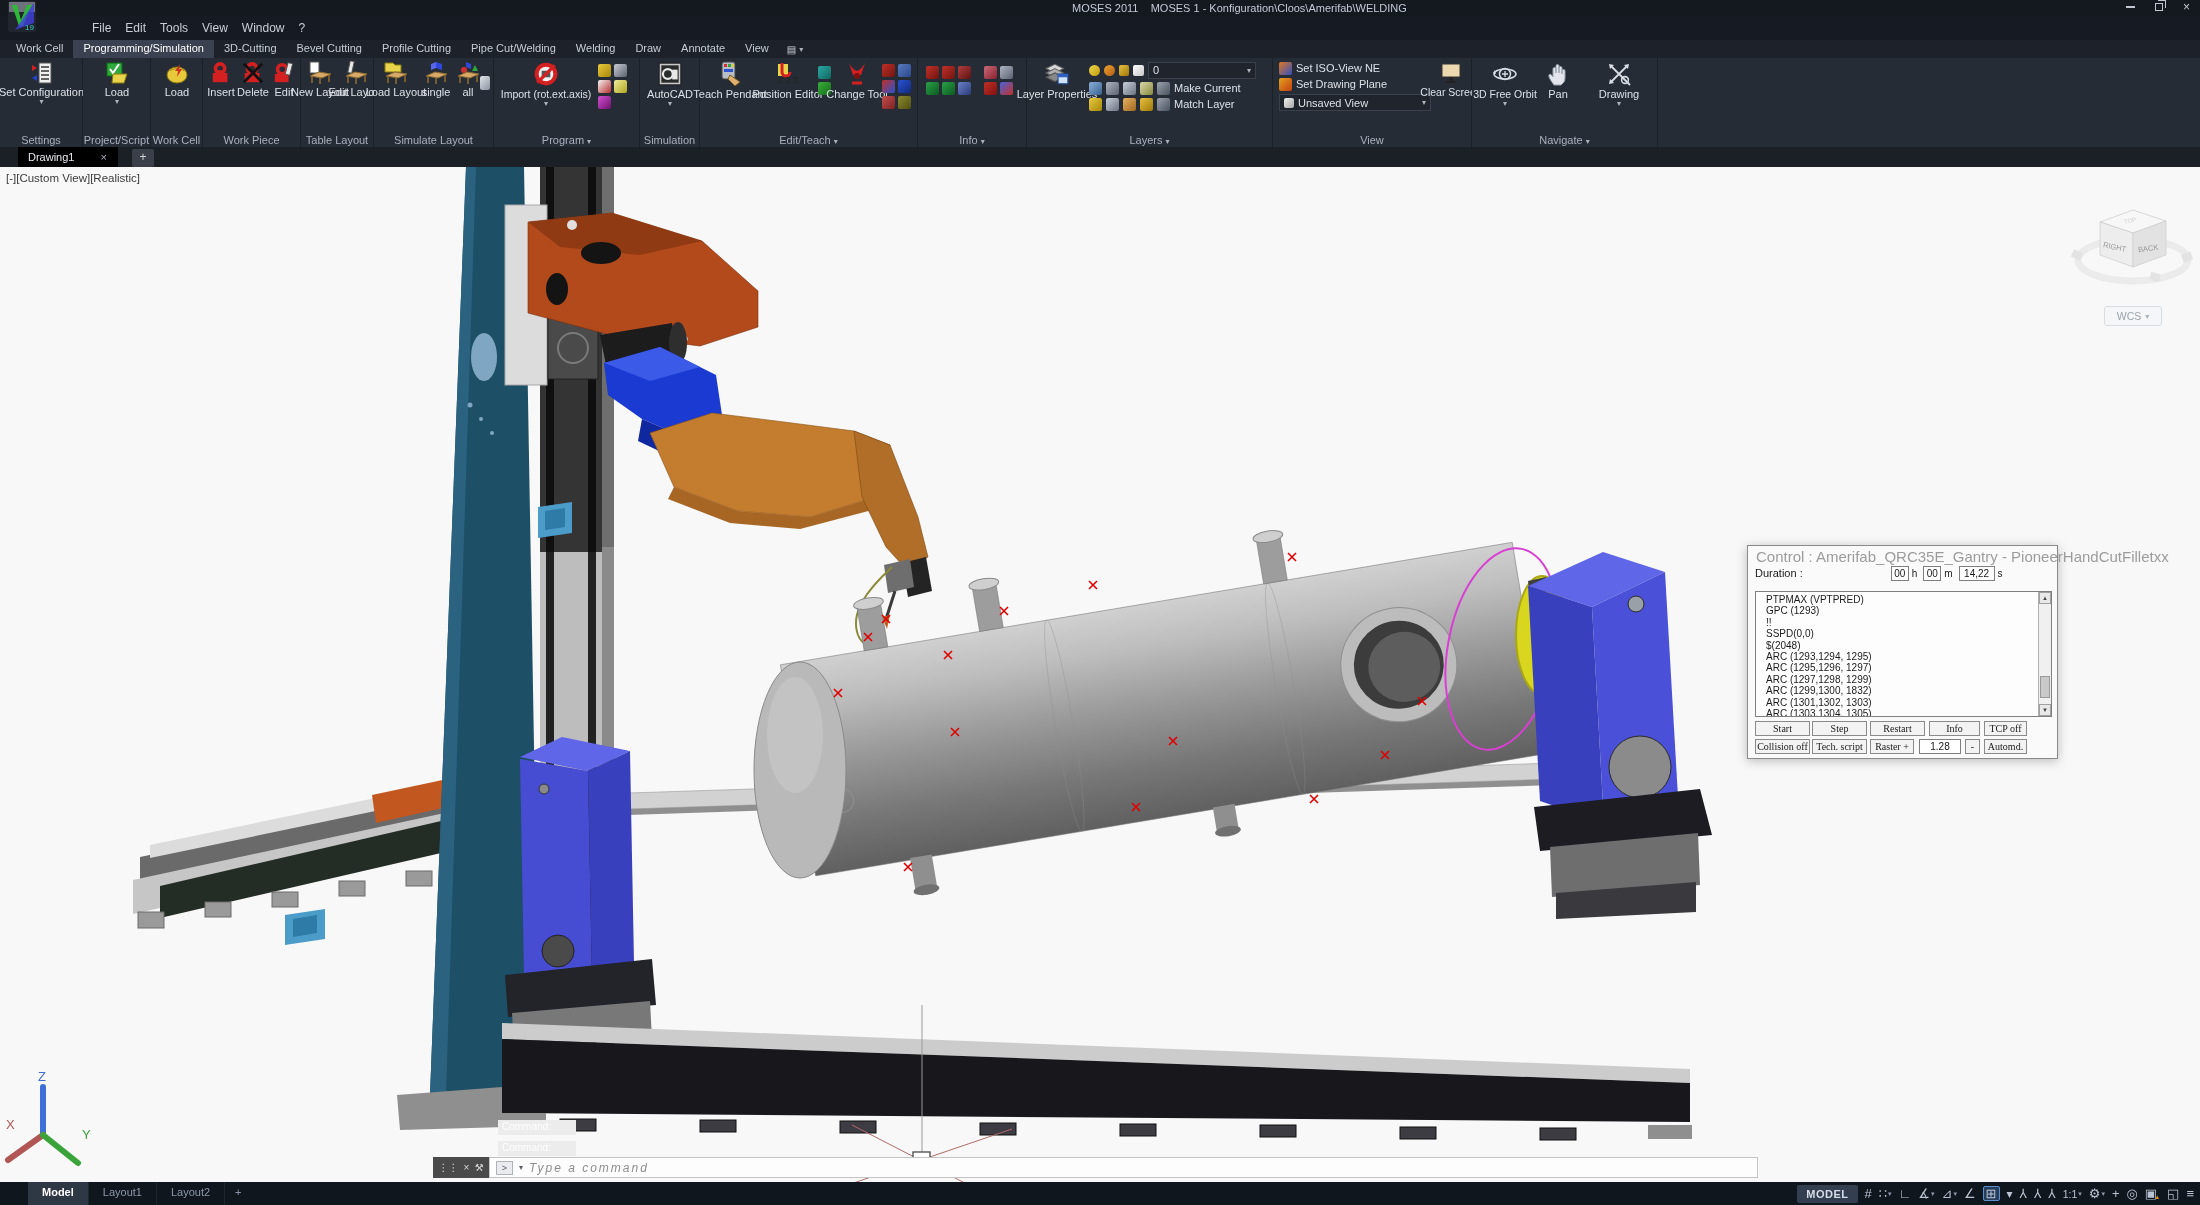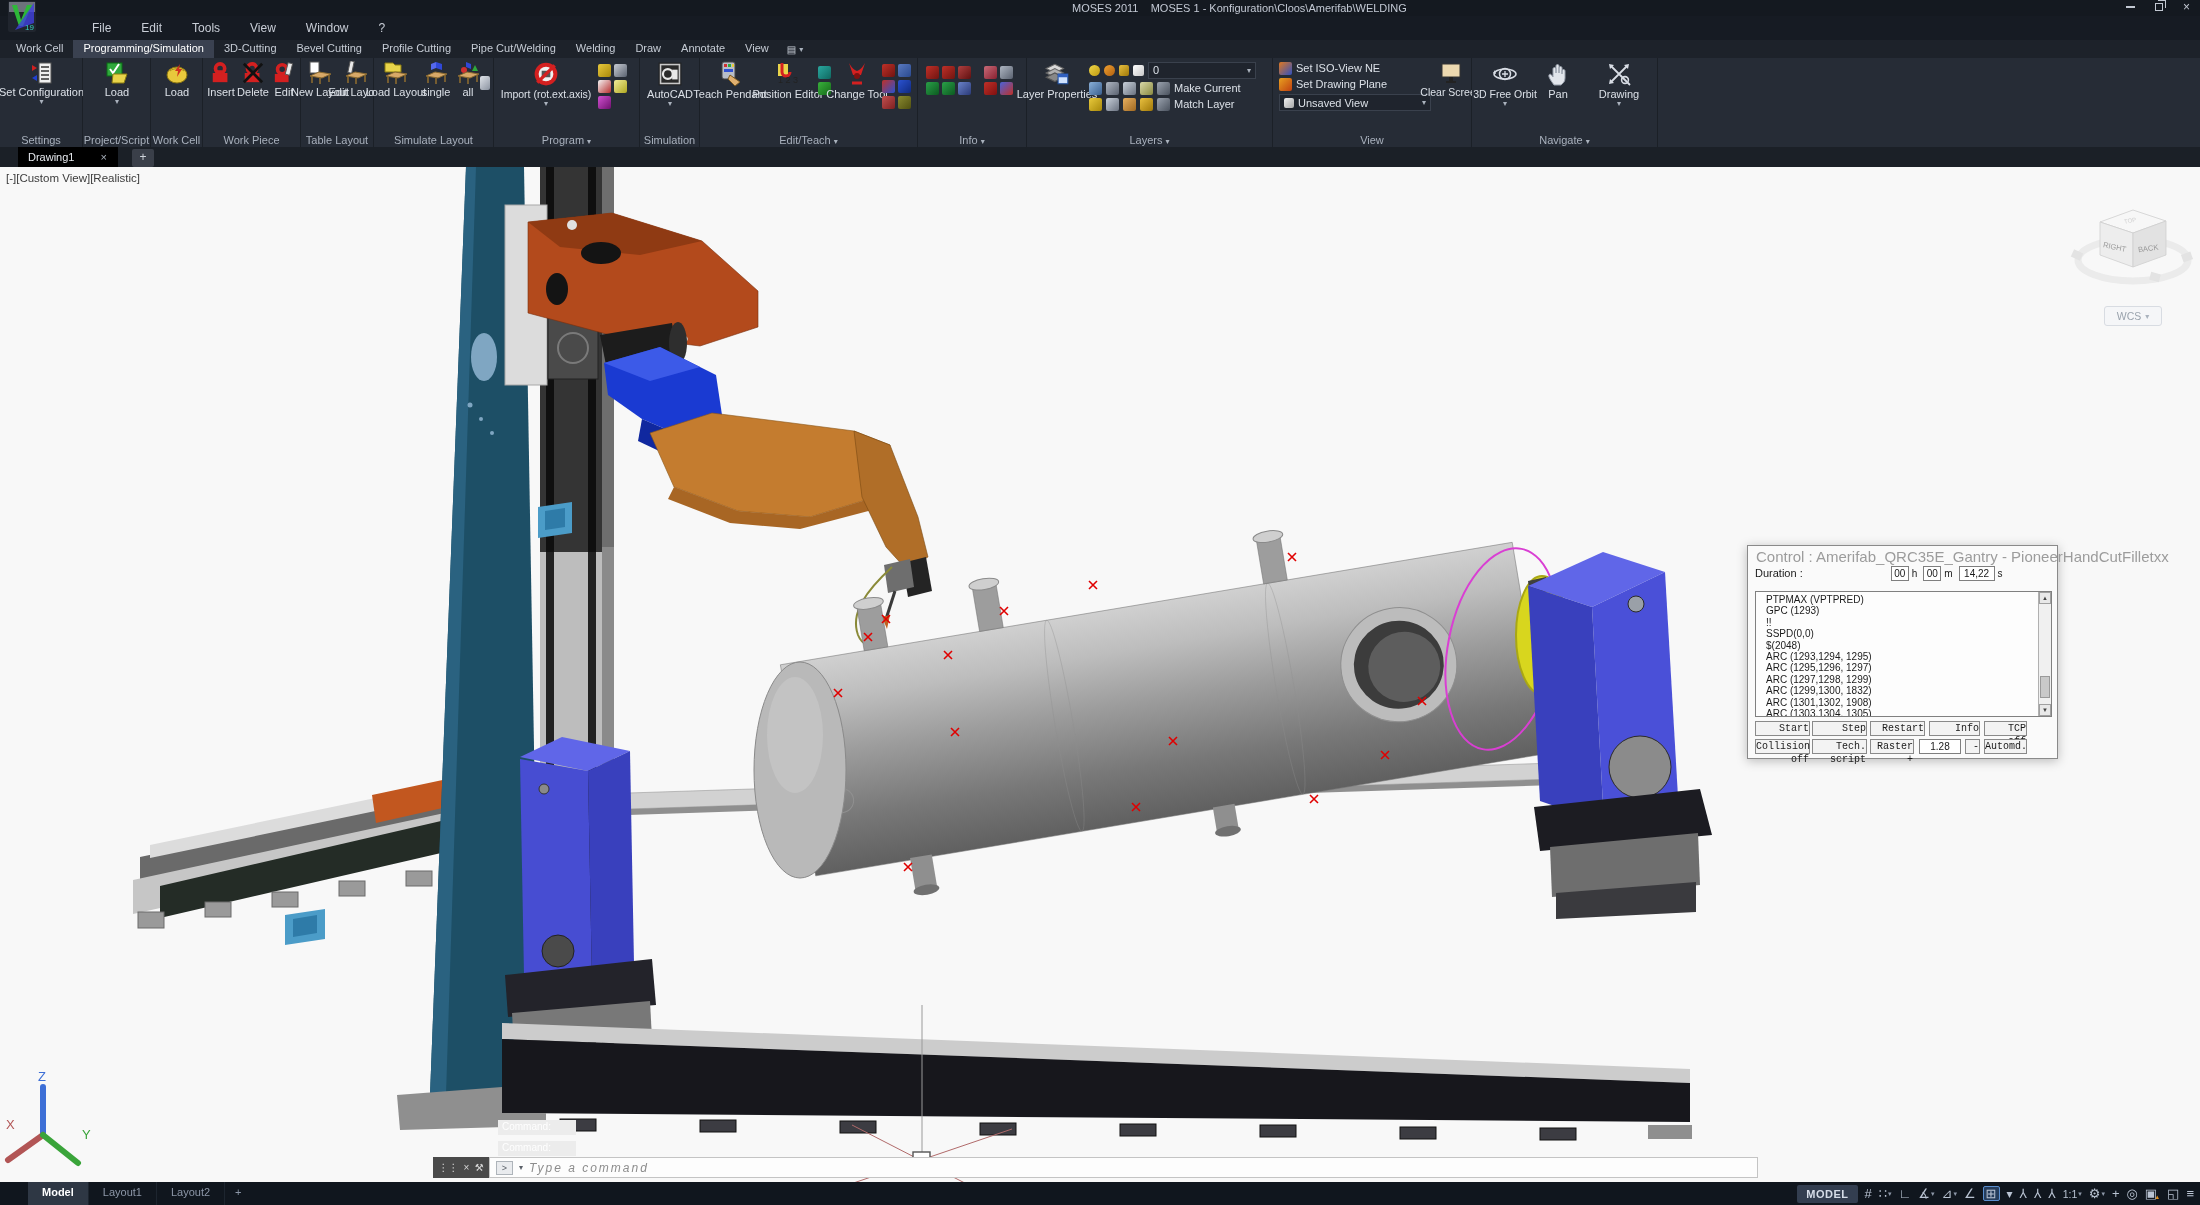--- a/index.html
+++ b/index.html
@@ -11,21 +11,21 @@
   #titletext{left:1072px;top:2px;font-size:11px;color:#c3c9d4;white-space:nowrap}
   #appbtns{right:10px;top:2px;display:flex;gap:20px;align-items:center;color:#c2c8d2}
   #docbtns{right:8px;top:19px;display:flex;gap:13px;align-items:center;color:#9aa2ae;font-size:10px}
   .minbar{display:inline-block;width:9px;height:2px;background:#c2c8d2}
   .minbar.sm{width:7px;background:#9aa2ae}
   .rest{display:inline-block;width:8px;height:8px;border:1px solid #c2c8d2;position:relative}
   .rest.sm{width:7px;height:7px;border-color:#9aa2ae}
   .rest::before{content:"";position:absolute;left:2px;top:-4px;width:7px;height:7px;border:1px solid;border-color:inherit;border-bottom:none;border-left:none}
   .xglyph{font-size:12px;line-height:10px}
   #logo{left:8px;top:1px;width:30px;height:33px;z-index:5}
-  #menubar{left:0;top:16px;width:2200px;height:24px;background:#161b23;display:flex;align-items:center;gap:30px;padding-left:92px;font-size:12px;color:#c9ced7}
+  #menubar{left:0;top:16px;width:2200px;height:24px;background:#161b23;display:flex;align-items:center;gap:14px;padding-left:92px;font-size:12px;color:#c9ced7}
   #qacaret{left:84px;top:21px;font-size:8px;color:#aab2bd;border-top:2px solid #aab2bd;line-height:9px;padding-top:1px}
   #ribtabs{left:0;top:40px;width:2200px;height:18px;background:#1d222a;display:flex;align-items:stretch;padding-left:6px;font-size:11px;color:#c6ccd5}
   .rtab{padding:2px 10px 0 10px;white-space:nowrap;cursor:default}
   .rtab.active{background:#3a4150;color:#fff}
   #ribextra{display:flex;align-items:center;gap:3px;padding:0 8px;color:#c6ccd5;font-size:10px}
   
   #ribbon{left:0;top:58px;width:2200px;height:89px;background:#262c36}
   .grp{position:absolute;top:0;height:89px;border-right:1px solid #1b2027;background:#262c36}
   .glbl{position:absolute;bottom:1px;left:0;right:0;text-align:center;font-size:11px;color:#a9b1bd;white-space:nowrap}
   .glbl .caret{font-size:8px}
@@ -58,21 +58,21 @@
   #cmdtext{font-style:italic;color:#8d8d8d;font-size:12px;letter-spacing:2px}
   
   #dlg{left:1747px;top:545px;width:311px;height:214px;background:#fafafa;border:1px solid #8a8a8a;box-shadow:0 2px 10px rgba(0,0,0,.25);z-index:6;color:#1a1a1a}
   #dlgtitle{height:18px;font-size:15px;color:#9c9c9c;padding:2px 8px 0;white-space:nowrap}
   #dlgdur{position:absolute;left:7px;right:7px;top:17px;height:20px;font-size:11px;display:flex;align-items:center}
   .durbox{border:1px solid #7f7f7f;background:#fff;height:15px;font-size:10px;text-align:center;line-height:14px}
   #dlglist{position:absolute;left:7px;top:45px;width:297px;height:126px;border:1px solid #808080;background:#fdfdfd;font-size:10px;line-height:11.4px;padding:2px 0 0 10px;overflow:hidden}
   #dlgscroll{position:absolute;right:0;top:0;bottom:0;width:13px;background:#f0f0f0;border-left:1px solid #b0b0b0}
   .sarr{position:absolute;left:0;width:12px;height:12px;background:#e8e8e8;border:1px solid #a0a0a0;font-size:6px;text-align:center;line-height:11px;color:#444}
   #sthumb{position:absolute;left:1px;top:68%;width:10px;height:22px;background:#c9c9c9;border:1px solid #9a9a9a}
-  .dbtn{position:absolute;height:15px;background:#f3f3f3;border:1px solid #8a8a8a;font-size:10px;text-align:right;line-height:13px;color:#1a1a1a;font-family:Liberation Mono, monospace}
+  .dbtn{position:absolute;height:15px;background:#f3f3f3;border:1px solid #8a8a8a;font-size:10px;text-align:center;line-height:13px;color:#1a1a1a;font-family:Liberation Serif, serif}
   #rfield{position:absolute;height:15px;background:#fff;border:1px solid #7f7f7f;font-size:10px;text-align:center;line-height:13px}
   
   #bottombar{left:0;top:1182px;width:2200px;height:23px;background:#10161e;display:flex;align-items:stretch;justify-content:space-between;z-index:5}
   #btabs{display:flex;align-items:stretch;padding-left:28px;font-size:11px;color:#8d97a8}
   .btab{padding:4px 14px 0;border-right:1px solid #1d252f}
   .btab.active{background:#2e3744;color:#fff;font-weight:bold}
   #btabplus{padding:4px 10px 0;color:#8d97a8}
   #stat{display:flex;align-items:center;gap:7px;padding-right:6px;color:#b9c3d2;font-size:12px}
   .sic{display:flex;align-items:center;gap:1px}
   .sic .g{font-size:13px;line-height:13px}
@@ -722,21 +722,21 @@
   <div id="dlglist">
     <div>PTPMAX (VPTPRED)</div>
     <div>GPC (1293)</div>
     <div>!!</div>
     <div>SSPD(0,0)</div>
     <div>$(2048)</div>
     <div>ARC (1293,1294, 1295)</div>
     <div>ARC (1295,1296, 1297)</div>
     <div>ARC (1297,1298, 1299)</div>
     <div>ARC (1299,1300, 1832)</div>
-    <div>ARC (1301,1302, 1908)</div>
+    <div>ARC (1301,1302, 1303)</div>
     <div>ARC (1303,1304, 1305)</div>
     <div id="dlgscroll">
       <span class="sarr" style="top:0">▲</span>
       <span id="sthumb"></span>
       <span class="sarr" style="bottom:0">▼</span>
     </div>
   </div>
   <div class="dbtn" style="left:7px;top:175px;width:55px">Start</div>
   <div class="dbtn" style="left:64px;top:175px;width:55px">Step</div>
   <div class="dbtn" style="left:122px;top:175px;width:55px">Restart</div>

